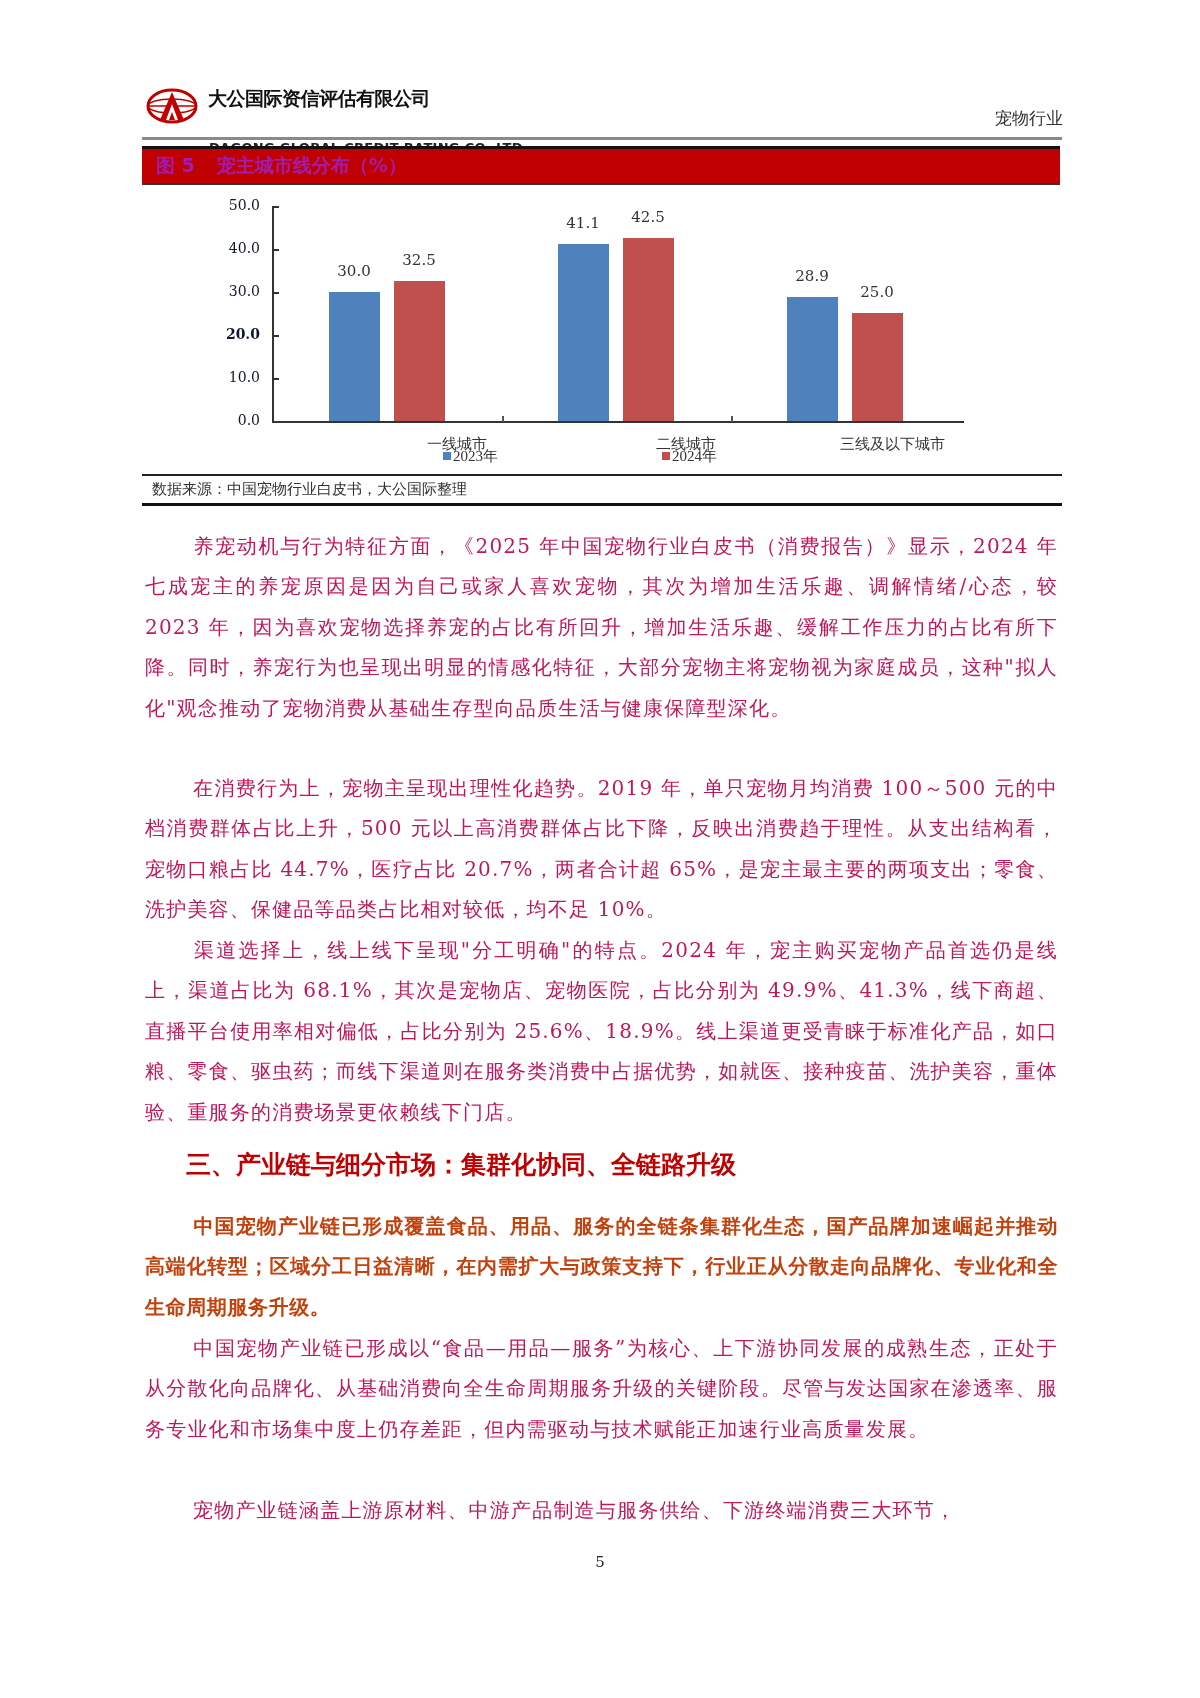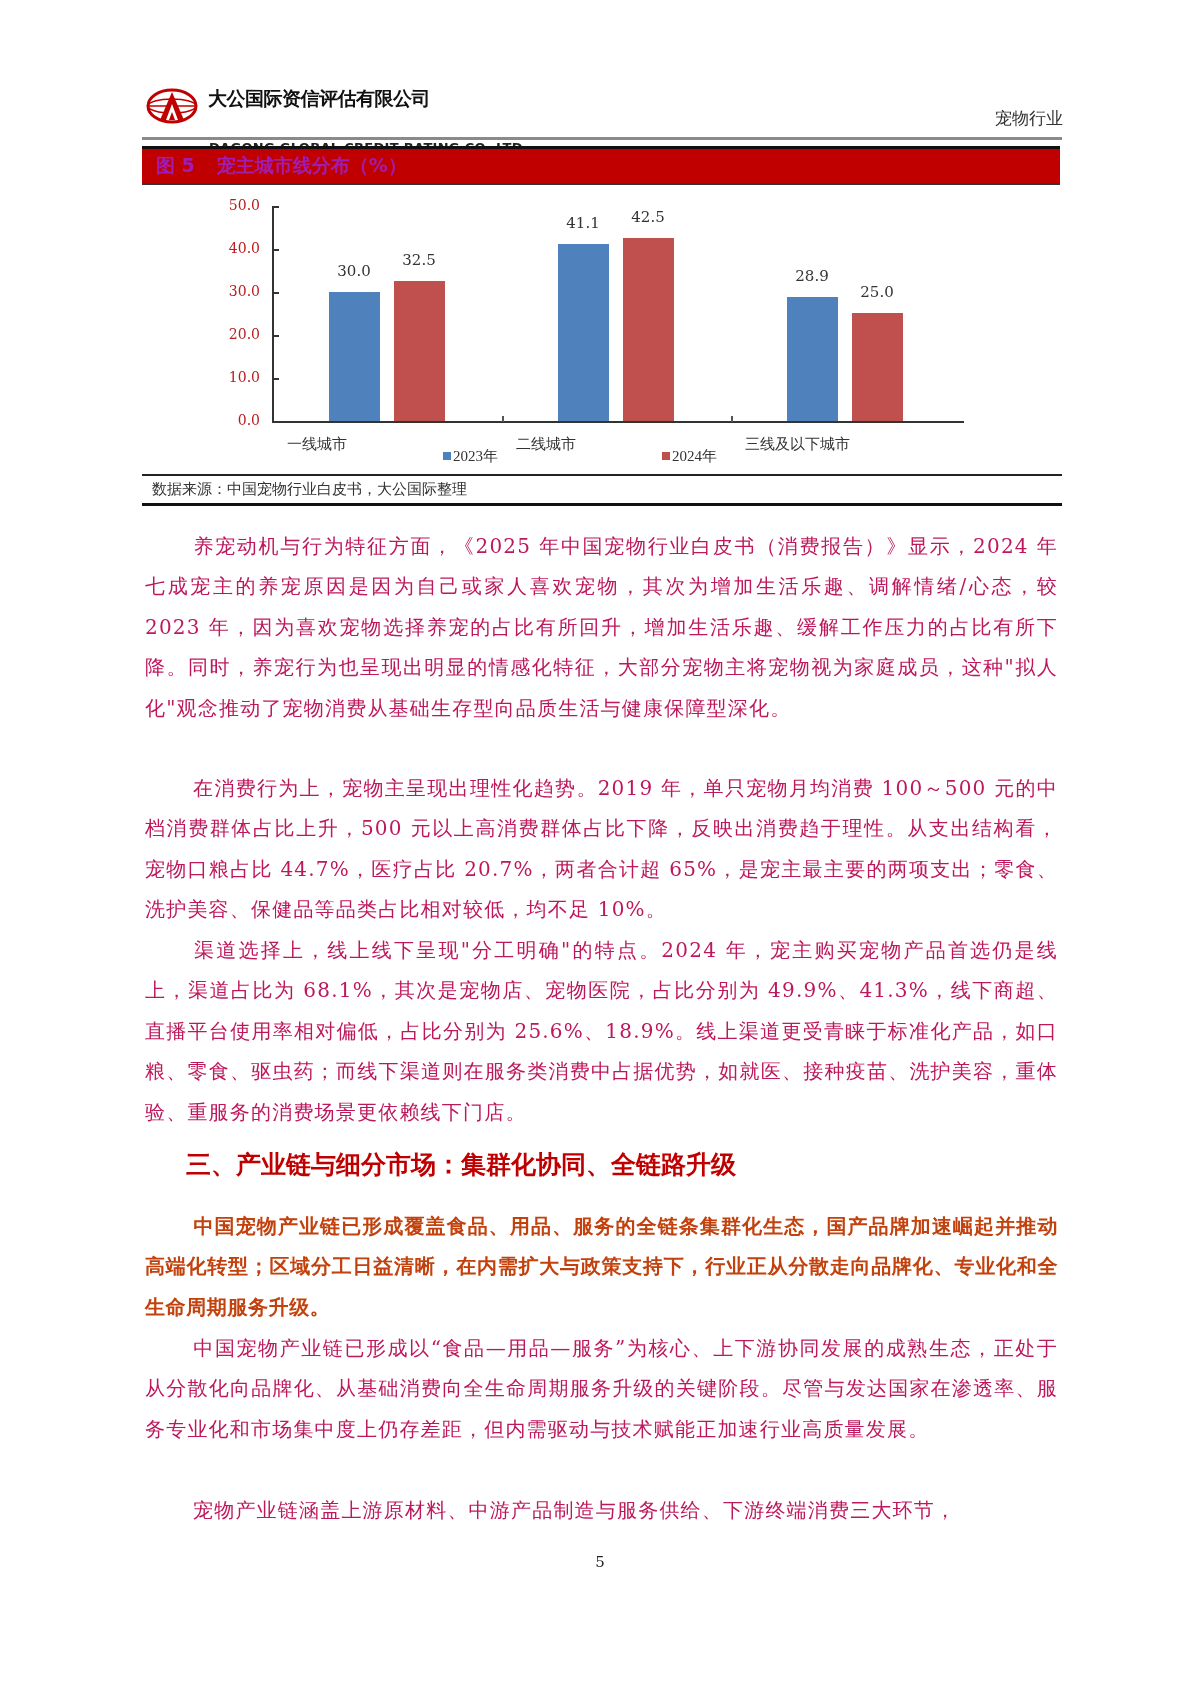--- a/index.html
+++ b/index.html
@@ -13,27 +13,27 @@
   .logo-mark { left: 146px; top: 88px; width: 52px; height: 36px; }
   .logo-cn { left: 208px; top: 86px; font-family: "DejaVu Sans", sans-serif; font-weight: bold; font-size: 19px; color: #111; letter-spacing: -0.5px; }
   .logo-en { left: 209px; top: 112px; font-family: "DejaVu Sans", sans-serif; font-weight: bold; font-size: 13px; color: #222; letter-spacing: 0.3px; margin-top: 28px; }
   .header-right { right: 137px; top: 107px; font-size: 17px; color: #333; }
   .header-rule { left: 142px; top: 137px; width: 920px; height: 3px; background: #8a8a8a; }
   
   .fig-banner { left: 142px; top: 146px; width: 918px; height: 34px; background: #c00000; border-top: 3px solid #111; border-bottom: 2px solid #333; }
   .fig-title { left: 156px; top: 153px; font-family: "DejaVu Sans", sans-serif; font-weight: bold; font-size: 19px; color: #a21caf; }
   .fig-title .num { margin-right: 22px; }
   
-  .ytick-label { font-size: 14px; color: #b91c1c; width: 48px; text-align: right; }
+  .ytick-label { font-size: 14px; color: #0f172a; width: 48px; text-align: right; }
   .axis-v { left: 272px; top: 206px; width: 2px; height: 216px; background: #333; }
   .axis-h { left: 272px; top: 421px; width: 692px; height: 2px; background: #333; }
   .ytick { left: 272px; width: 7px; height: 2px; background: #333; }
   .xtick { width: 2px; height: 6px; background: #555; top: 416px; }
   .bar-label { font-size: 15px; color: #333; width: 60px; text-align: center; }
-  .xcat { font-size: 15px; color: #333; text-align: left; width: 200px; top: 435px; }
+  .xcat { font-size: 15px; color: #333; text-align: right; width: 200px; top: 435px; }
   .legend { font-family: "Liberation Serif", serif; font-size: 15px; color: #333; top: 447px; }
   .legend .sw { display: inline-block; width: 8px; height: 8px; margin-right: 2px; vertical-align: 1px; }
   .src-rule-top { left: 142px; top: 474px; width: 920px; height: 2px; background: #222; }
   .src-text { left: 152px; top: 480px; font-size: 15px; color: #333; }
   .src-rule-bot { left: 142px; top: 503px; width: 920px; height: 3px; background: #111; }
   
   .para { left: 145px; width: 913px; font-size: 20px; line-height: 40.4px; color: #be185d; text-align: justify; letter-spacing: 1.2px; }
   .para .indent { display: inline-block; width: 48px; }
   .section-title { left: 186px; top: 1148px; font-family: Liberation Mono, monospace; font-weight: bold; font-size: 25px; color: #c00000; }
   .para.bold { font-family: "DejaVu Sans", sans-serif; font-weight: bold; color: #c2410c; letter-spacing: 0.6px; }
@@ -60,21 +60,21 @@
 <div class="abs fig-banner"></div>
 <div class="abs fig-title">
   <span class="num">图 5</span><span>宠主城市线分布（%）</span>
 </div>
 
 <div>
 
   <div class="abs ytick-label" style="left:212px; top:197px;">50.0</div>
   <div class="abs ytick-label" style="left:212px; top:240px;">40.0</div>
   <div class="abs ytick-label" style="left:212px; top:283px;">30.0</div>
-  <div class="abs ytick-label" style="left:212px; top:326px;">20.0</div>
+  <div class="abs ytick-label" style="left:212px; top:326px;font-weight:bold;">20.0</div>
   <div class="abs ytick-label" style="left:212px; top:369px;">10.0</div>
   <div class="abs ytick-label" style="left:212px; top:412px;">0.0</div>
 
   <div class="abs axis-v"></div>
   <div class="abs ytick" style="top:206px;"></div>
   <div class="abs ytick" style="top:249px;"></div>
   <div class="abs ytick" style="top:292px;"></div>
   <div class="abs ytick" style="top:335px;"></div>
   <div class="abs ytick" style="top:378px;"></div>
   <div class="abs axis-h"></div>

